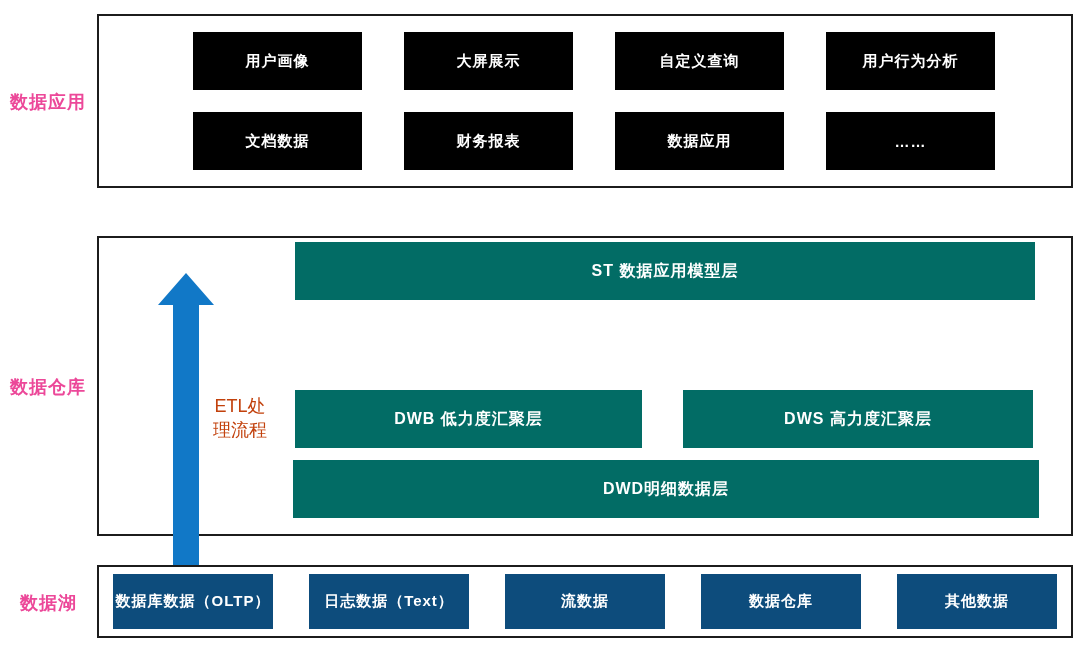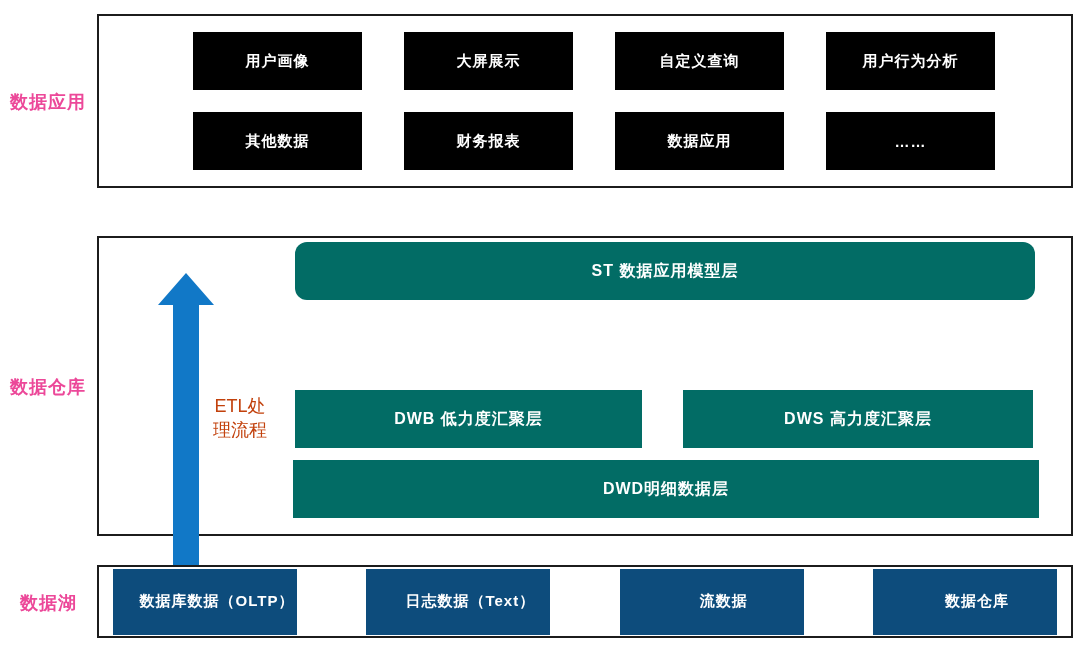--- a/index.html
+++ b/index.html
@@ -67,21 +67,21 @@
     height: 58px;
     background: #026C65;
     color: #ffffff;
     font-size: 16px;
     font-weight: 700;
     display: flex;
     align-items: center;
     justify-content: center;
     letter-spacing: 1px;
   }
-  .teal-st  { left: 196px; top: 4px;   width: 740px; border-radius: 12px; }
+  .teal-st  { left: 196px; top: 4px;   width: 740px; }
   .teal-dm  { left: 196px; top: 81px;  width: 740px; }
   .teal-dwb { left: 196px; top: 152px; width: 347px; }
   .teal-dws { left: 584px; top: 152px; width: 350px; }
   .teal-dwd { left: 194px; top: 222px; width: 746px; }
 
   
   .arrow-head {
     position: absolute;
     left: 158px;
     top: 273px;
@@ -117,52 +117,51 @@
   .lake-row {
     display: flex;
     align-items: center;
     justify-content: space-between;
     height: 100%;
     padding: 0 14px;
     box-sizing: border-box;
   }
   .navy-box {
     width: 160px;
-    height: 66px;
+    height: 55px;
     background: #0D4C7C;
     color: #ffffff;
     font-size: 15px;
     font-weight: 700;
     display: flex;
     align-items: center;
     justify-content: center;
     letter-spacing: 1px;
     white-space: nowrap;
-    padding-left: 24px;
   }
 </style>
 </head>
 <body>
 
 <div class="canvas">
 
   <div class="layer-label" id="lbl-app">数据应用</div>
   <div class="layer-label" id="lbl-wh">数据仓库</div>
   <div class="layer-label" id="lbl-lake">数据湖</div>
 
   <div class="container top">
     <div class="app-rows">
       <div class="app-row">
         <div class="gray-box">用户画像</div>
         <div class="gray-box">大屏展示</div>
         <div class="gray-box">自定义查询</div>
         <div class="gray-box">用户行为分析</div>
       </div>
       <div class="app-row">
-        <div class="gray-box">其他数据</div>
+        <div class="gray-box">文档数据</div>
         <div class="gray-box">财务报表</div>
         <div class="gray-box">数据应用</div>
         <div class="gray-box">……</div>
       </div>
     </div>
   </div>
 
   <div class="container mid">
     <div class="teal-box teal-st">ST 数据应用模型层</div>
     <div class="teal-box teal-dwb">DWB 低力度汇聚层</div>
@@ -174,16 +173,17 @@
   <div class="arrow-tail"></div>
   <div class="etl-text">ETL处
 理流程</div>
 
   <div class="container bottom">
     <div class="lake-row">
       <div class="navy-box">数据库数据（OLTP）</div>
       <div class="navy-box">日志数据（Text）</div>
       <div class="navy-box">流数据</div>
       <div class="navy-box">数据仓库</div>
+      <div class="navy-box">其他数据</div>
     </div>
   </div>
 
 </div>
 
 </body></html>

